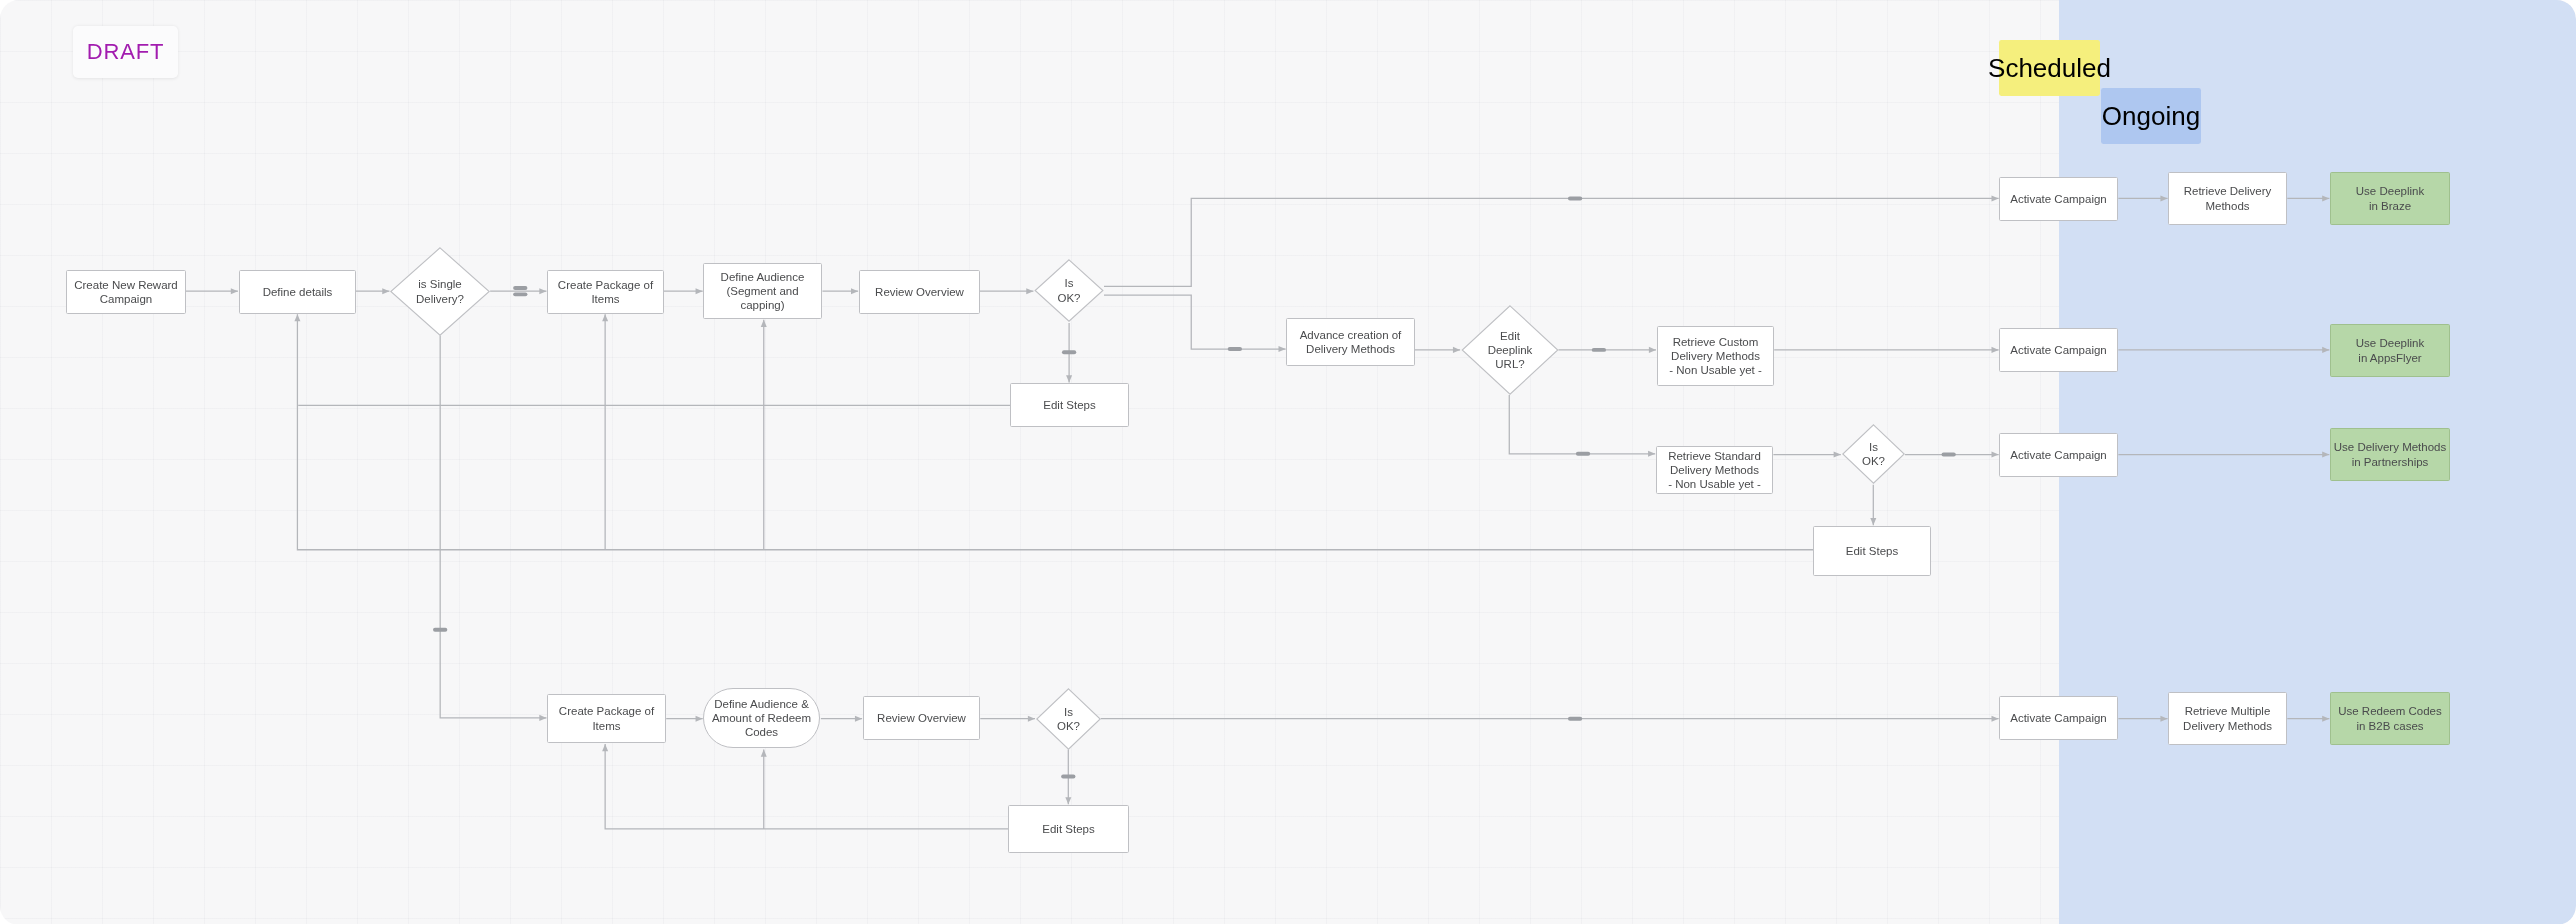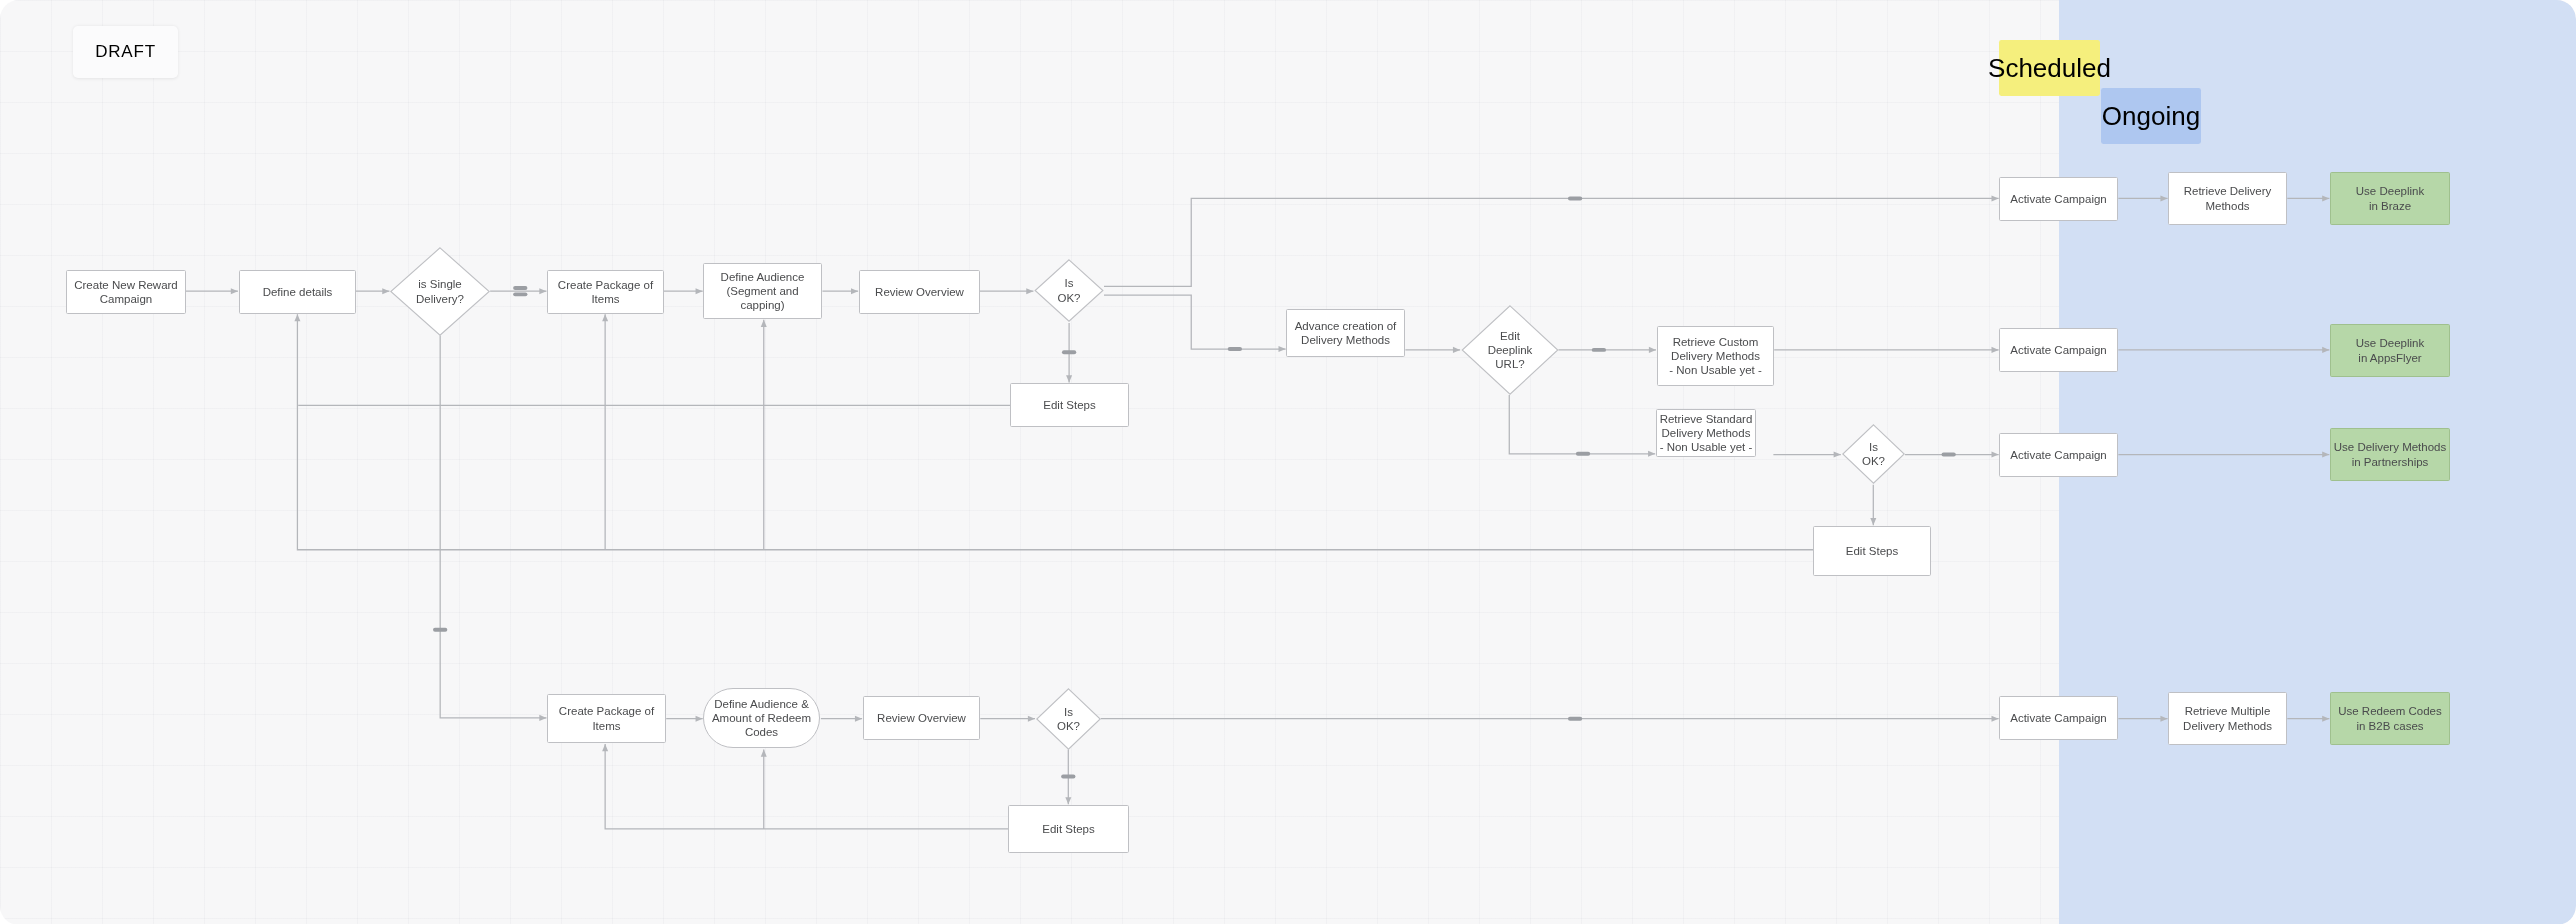--- a/index.html
+++ b/index.html
@@ -5,21 +5,21 @@
   html,body{margin:0;padding:0;background:#ffffff;}
   body{width:2576px;height:925px;overflow:hidden;font-family:"Liberation Sans",sans-serif;}
   .canvas{position:absolute;left:0;top:0;width:2576px;height:925px;background:#f7f7f8;
     border-radius:19px;overflow:hidden;
     background-image:linear-gradient(rgba(70,80,110,0.035) 0.8px,transparent 0.8px),
                      linear-gradient(90deg,rgba(70,80,110,0.035) 0.8px,transparent 0.8px);
     background-size:51px 51px;}
   .ongoing-panel{position:absolute;top:0;bottom:0;background:#d2dff4;border-radius:0 19px 19px 0;}
   .draft-chip{position:absolute;left:73px;top:26px;width:105px;height:52px;background:#fbfbfc;
     border-radius:4.8px;box-shadow:0 0.8px 3.2px rgba(0,0,0,0.08);display:flex;align-items:center;
-    justify-content:center;font-size:17px;letter-spacing:0.8px;color:#000000;}
+    justify-content:center;font-size:22px;letter-spacing:0.8px;color:#a21caf;}
   .status-chip{position:absolute;top:40px;height:56px;display:flex;align-items:center;
     justify-content:center;font-size:26px;color:#000000;border-radius:2.4px;}
   .chip-scheduled{left:1999px;width:101px;background:#f5ef7d;}
   .chip-ongoing{left:2101px;width:100px;background:#aec7f0;margin-top:48px;}
   #edges{position:absolute;left:0;top:0;pointer-events:none;}
   .node{position:absolute;box-sizing:border-box;display:flex;align-items:center;justify-content:center;
     text-align:center;font-size:11.5px;line-height:1.22;color:#4a4b4d;white-space:pre-line;}
   .node.rect{background:#ffffff;border:1.1px solid #bfc0c4;border-radius:1.6px;padding:1.6px 2.4px;}
   .node.green{background:#b6d7a8;border-color:#9fc08e;}
   .node.diamond{background:transparent;border:none;}
@@ -122,31 +122,31 @@
       <div class="node rect" style="left: 547px; top: 270px; width: 117px; height: 44px;"><span class="label">Create Package of
 Items</span></div>
       <div class="node rect" style="left: 703px; top: 263px; width: 119px; height: 56px; justify-content: center;"><span class="label">Define Audience
 (Segment and capping)</span></div>
       <div class="node rect" style="left: 859px; top: 270px; width: 121px; height: 44px;"><span class="label">Review Overview</span></div>
       <div class="node diamond" style="left: 1034px; top: 259px; width: 70px; height: 63px;"><svg viewBox="0 0 88 80">
           <polygon points="44,1 87,40 44,79 1,40" fill="#ffffff" stroke="#bfc0c4" stroke-width="1.4"></polygon>
         </svg><span class="label">Is
 OK?</span></div>
       <div class="node rect" style="left: 1010px; top: 383px; width: 119px; height: 44px;"><span class="label">Edit Steps</span></div>
-      <div class="node rect" style="left: 1286px; top: 309px; width: 119px; height: 48px;"><span class="label">Advance creation of
+      <div class="node rect" style="left: 1286px; top: 318px; width: 129px; height: 48px;"><span class="label">Advance creation of
 Delivery Methods</span></div>
       <div class="node diamond" style="left: 1461px; top: 305px; width: 98px; height: 90px;"><svg viewBox="0 0 123 114">
           <polygon points="61.5,1 122,57 61.5,113 1,57" fill="#ffffff" stroke="#bfc0c4" stroke-width="1.4"></polygon>
         </svg><span class="label">Edit
 Deeplink
 URL?</span></div>
       <div class="node rect" style="left: 1657px; top: 326px; width: 117px; height: 60px;"><span class="label">Retrieve Custom
 Delivery Methods
 - Non Usable yet -</span></div>
-      <div class="node rect" style="left: 1656px; top: 409px; width: 100px; height: 48px;"><span class="label">Retrieve Standard
+      <div class="node rect" style="left: 1656px; top: 446px; width: 117px; height: 48px;"><span class="label">Retrieve Standard
 Delivery Methods
 - Non Usable yet -</span></div>
       <div class="node diamond" style="left: 1842px; top: 424px; width: 63px; height: 60px;"><svg viewBox="0 0 80 76">
           <polygon points="40,1 79,38 40,75 1,38" fill="#ffffff" stroke="#bfc0c4" stroke-width="1.4"></polygon>
         </svg><span class="label">Is
 OK?</span></div>
       <div class="node rect" style="left: 1813px; top: 526px; width: 118px; height: 50px;"><span class="label">Edit Steps</span></div>
       <div class="node rect" style="left: 1999px; top: 177px; width: 119px; height: 44px;"><span class="label">Activate Campaign</span></div>
       <div class="node rect" style="left: 2168px; top: 172px; width: 119px; height: 53px;"><span class="label">Retrieve Delivery
 Methods</span></div>

